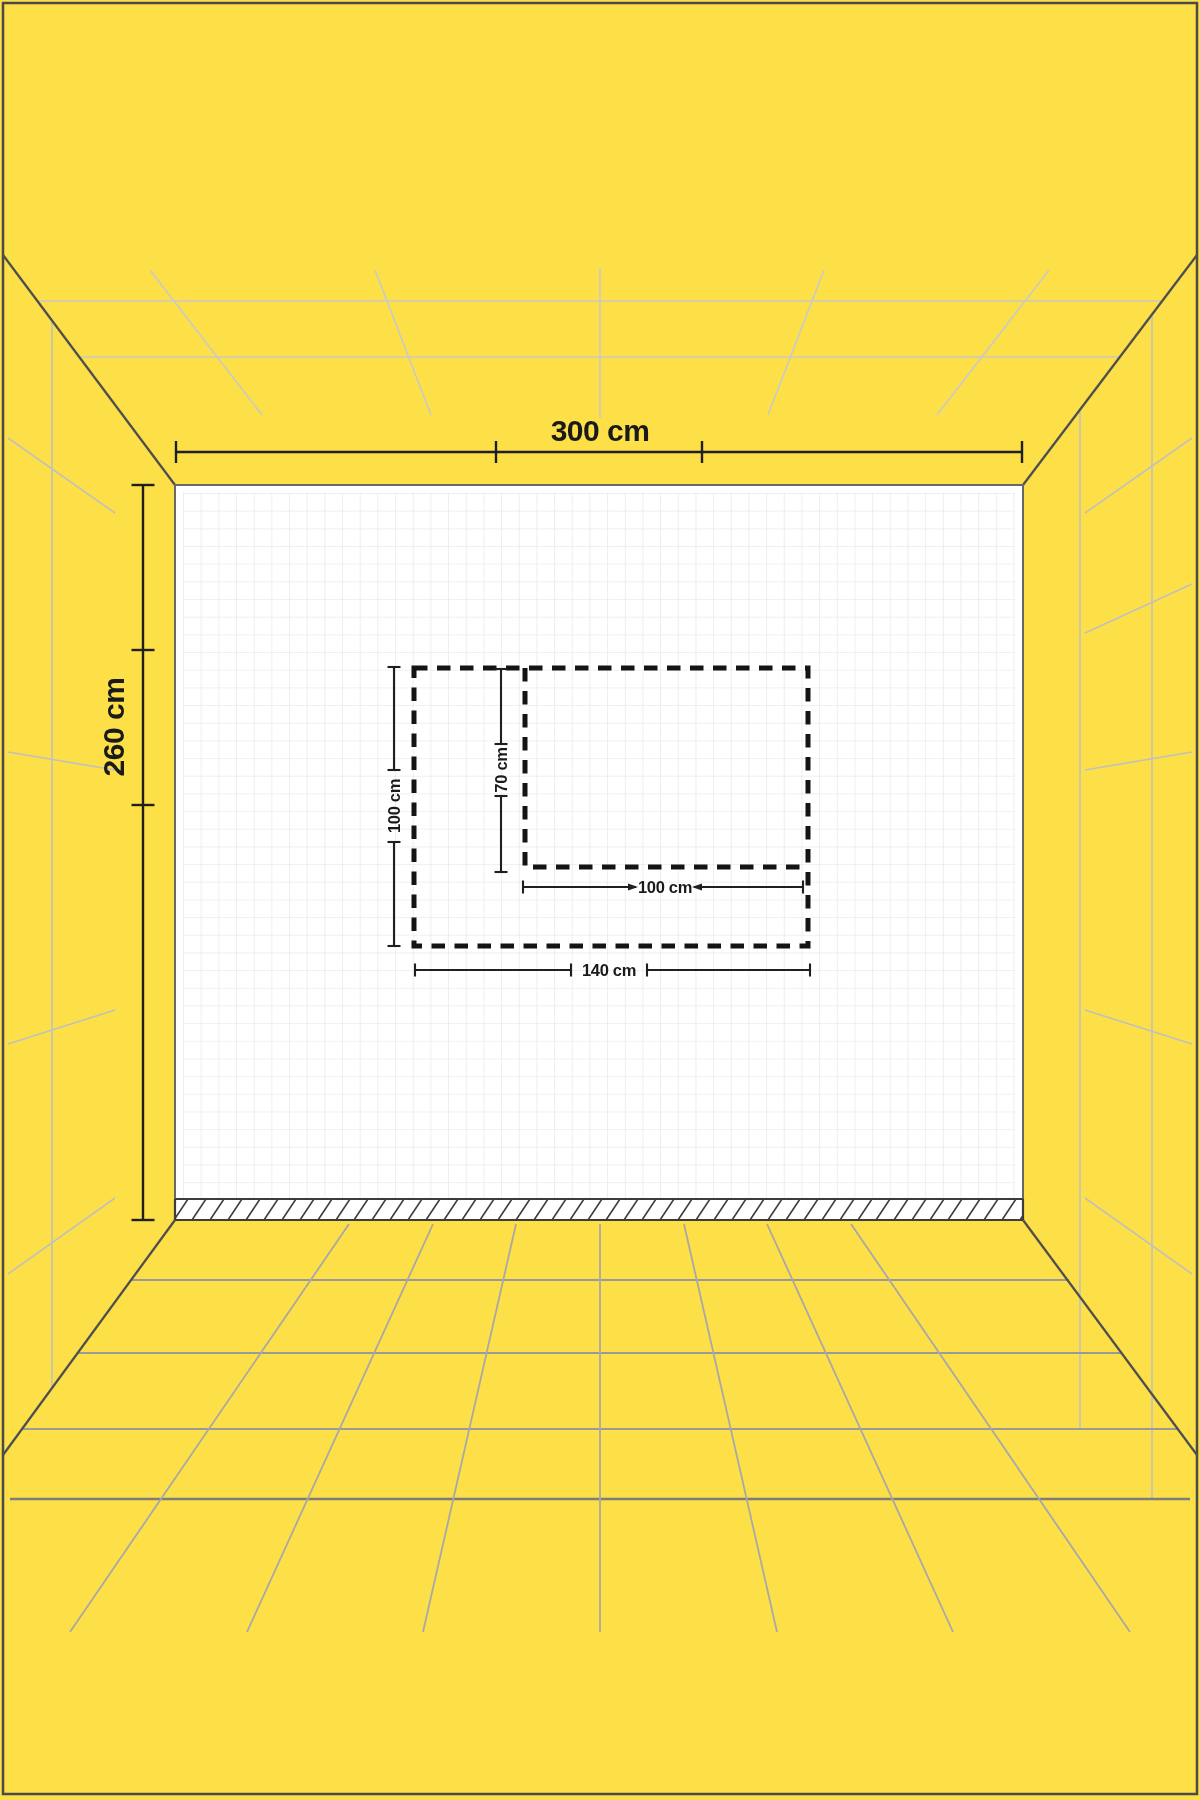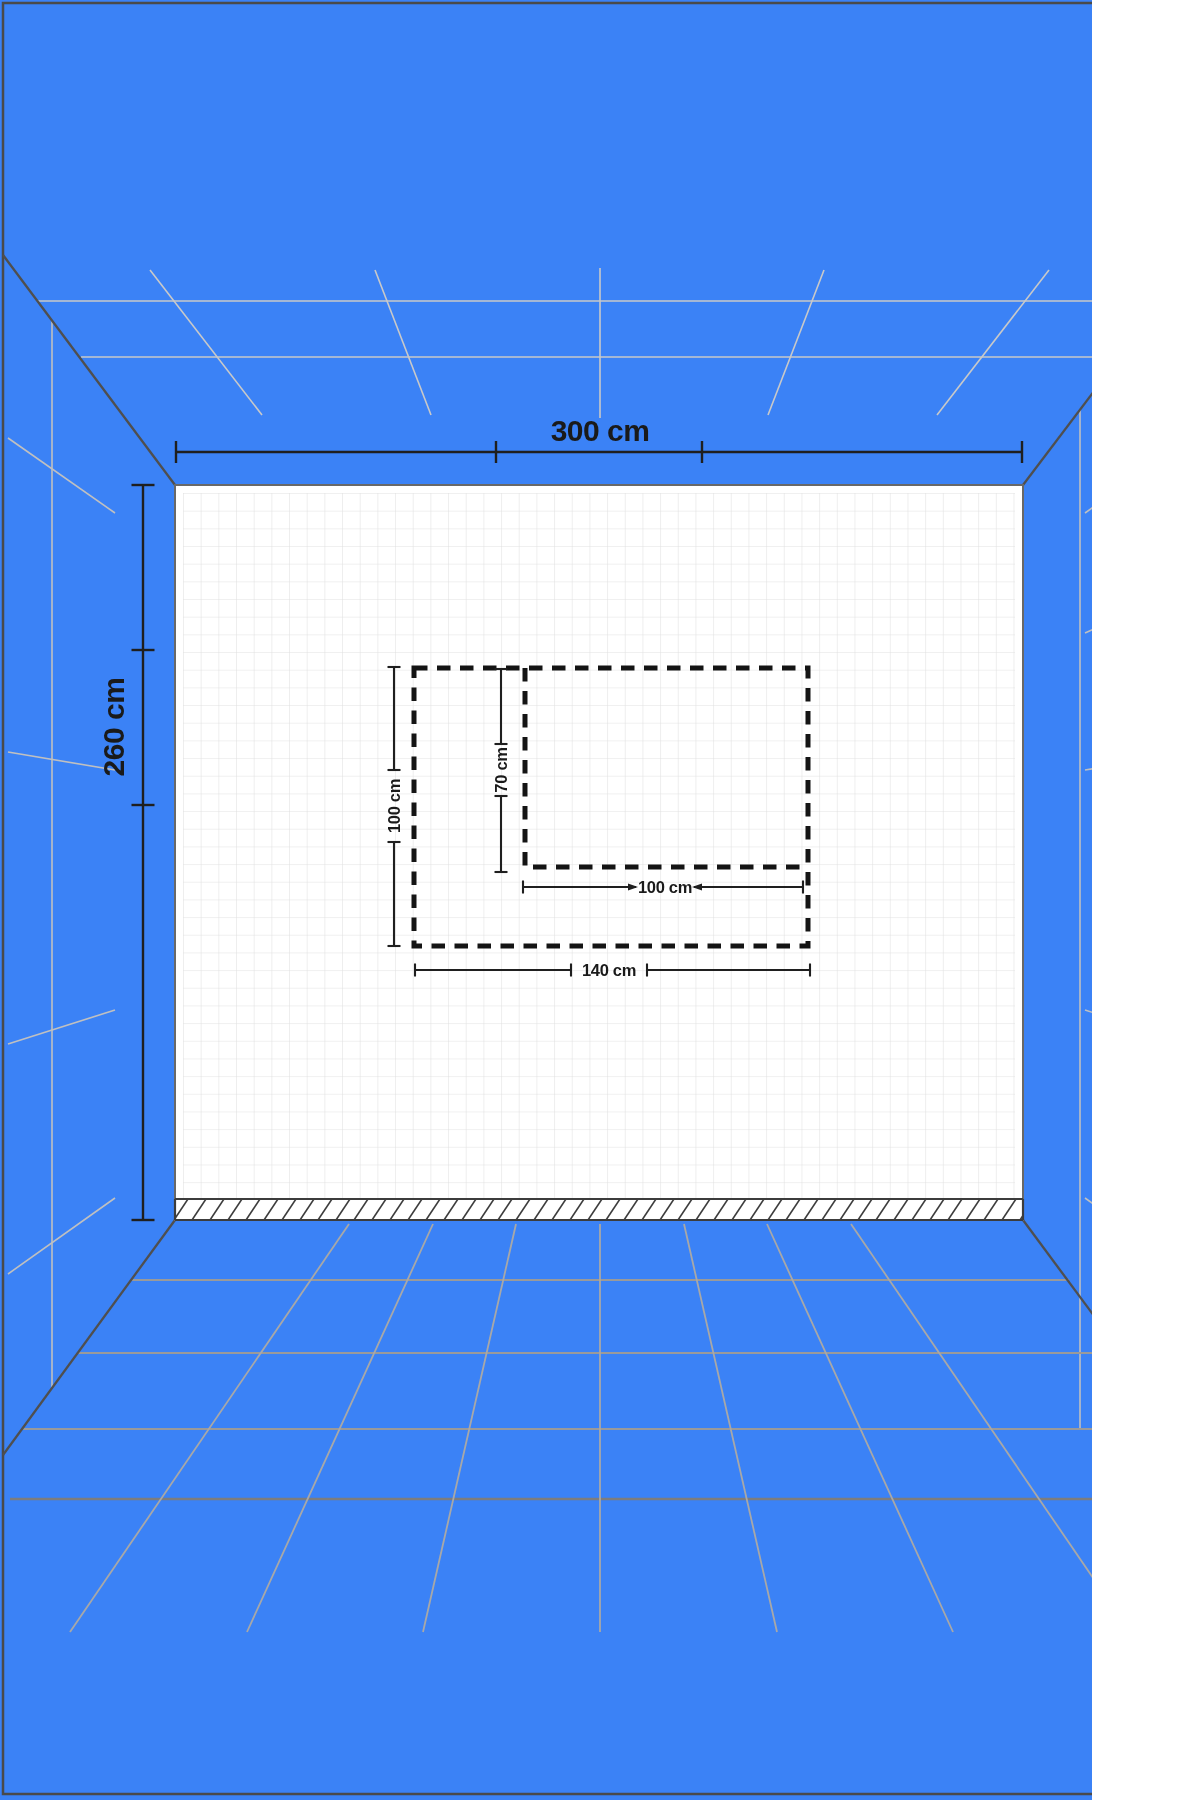--- a/index.html
+++ b/index.html
@@ -1,16 +1,16 @@
 <!DOCTYPE html>
 <html><head>
 <meta charset="utf-8">
 <style>
   html,body{margin:0;padding:0;background:#fff;}
-  .canvas{position:relative;width:1092px;height:1800px;background:#3b82f6;overflow:hidden;
+  .canvas{position:relative;width:1200px;height:1800px;background:#fde047;overflow:hidden;
           font-family:"Liberation Sans", sans-serif;}
   svg{display:block}
   .edge{stroke:#4f4f4f;stroke-width:2.3;fill:none;}
   .frame{stroke:#4a4a4a;stroke-width:2.5;fill:none;}
   .ceil{stroke:#c9c9c9;stroke-width:1.6;fill:none;}
   .sidewall{stroke:#c0c0c0;stroke-width:1.6;fill:none;}
   .floorline{stroke:#9a9a9a;stroke-width:2;fill:none;}
   .floorline-far{stroke:#7d7d7d;stroke-width:2.4;fill:none;}
   .floorray{stroke:#a8a8a8;stroke-width:1.8;fill:none;}
   .wallrect{fill:#ffffff;stroke:#686868;stroke-width:2;}

